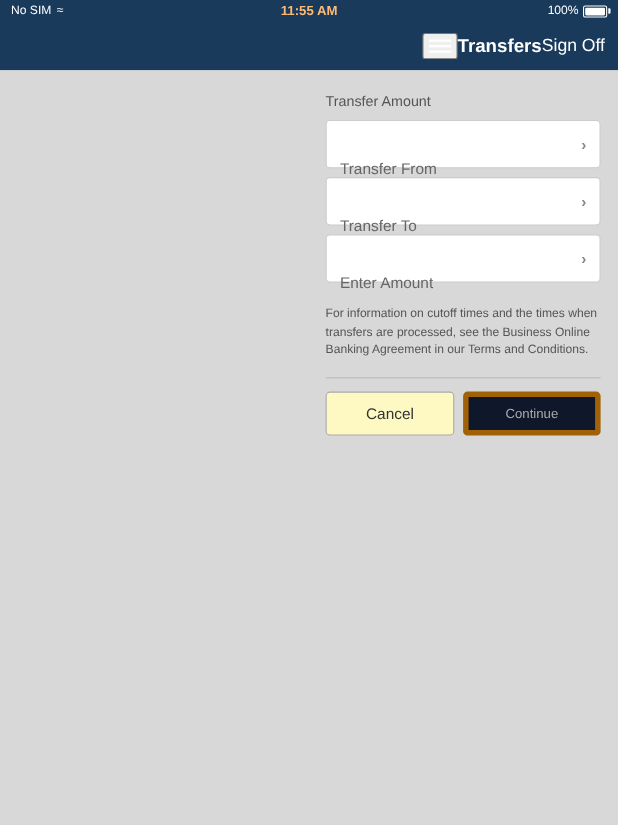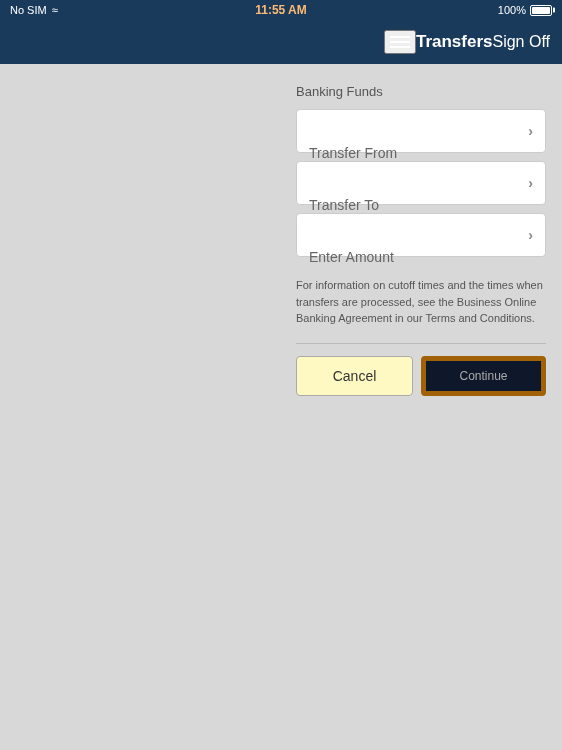--- a/index.html
+++ b/index.html
@@ -256,21 +256,21 @@
   </button>
   <span class="nav-title">Transfers</span>
   <span class="nav-sign-off">Sign Off</span>
 </div>
 
 <div class="main-content">
 
   <div class="sidebar"></div>
 
   <div class="content-panel">
-    <div class="section-title">Banking Funds</div>
+    <div class="section-title">Transfer Amount</div>
 
     <div class="form-field">
       <span class="form-field-label">Transfer From</span>
       <span class="form-field-chevron">›</span>
     </div>
 
     <div class="form-field">
       <span class="form-field-label">Transfer To</span>
       <span class="form-field-chevron">›</span>
     </div>

